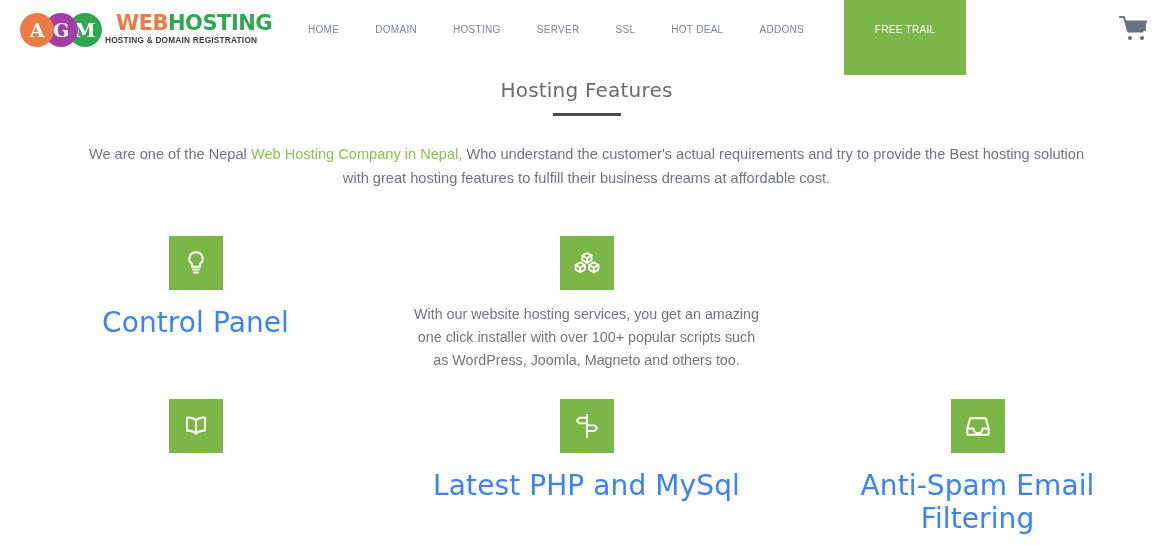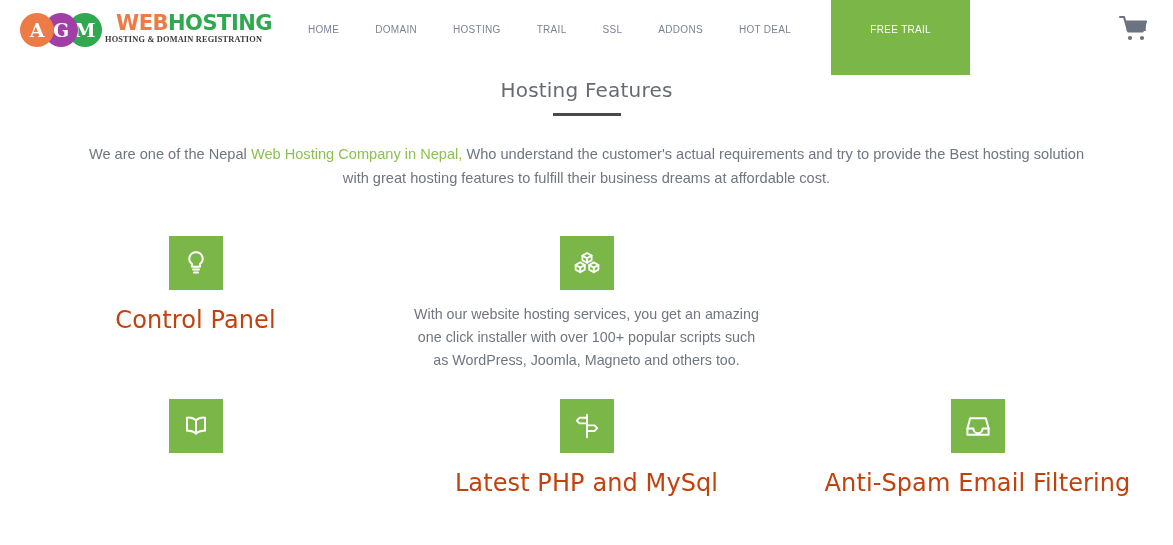--- a/index.html
+++ b/index.html
@@ -53,21 +53,21 @@
     font-weight: bold;
     font-size: 21px;
     letter-spacing: -0.5px;
     white-space: nowrap;
   }
   .logo-web { color: #ec7b45; }
   .logo-hosting { color: #2fa84f; }
   .logo-tag {
     position: absolute;
     left: 85px; top: 24px;
-    font-family: Liberation Serif, serif;
+    font-family: Liberation Sans, sans-serif;
     font-weight: bold;
     font-size: 8.3px;
     letter-spacing: 0.2px;
     color: #3b3b3b;
     white-space: nowrap;
     text-align: center;
   }
 
   .nav {
     position: absolute;
@@ -81,21 +81,21 @@
     color: #7b8493;
     letter-spacing: 0.3px;
     padding: 24px 18px 0 18px;
     height: 75px;
     white-space: nowrap;
     cursor: pointer;
   }
   .nav-item.cta {
     background: #7ab648;
     color: #ffffff;
-    width: 139px;
+    width: 122px;
     text-align: center;
     padding-left: 0;
     padding-right: 0;
     margin-left: 22px;
   }
 
   .cart {
     position: absolute;
     right: 22px; top: 14px;
     width: 34px; height: 30px;
@@ -152,22 +152,22 @@
     margin: 0 auto;
     display: flex;
     align-items: center;
     justify-content: center;
   }
   .icon-box svg { display: block; }
   .card-title {
     margin: 16px 0 0 0;
     font-family: "DejaVu Sans", sans-serif;
     font-weight: normal;
-    font-size: 24px;
-    color: #c2410c;
+    font-size: 28px;
+    color: #3b82f6;
     letter-spacing: 0.1px;
   }
   .card-text {
     margin: 13px 0 0 0;
     font-size: 14.3px;
     line-height: 23px;
     color: #70767f;
   }
 </style>
 </head>
@@ -184,24 +184,24 @@
     <div class="logo-word">
       <span class="logo-web">WEB</span><span class="logo-hosting">HOSTING</span>
     </div>
     <div class="logo-tag">HOSTING &amp; DOMAIN REGISTRATION</div>
   </div>
 
   <div class="nav">
     <div class="nav-item">HOME</div>
     <div class="nav-item">DOMAIN</div>
     <div class="nav-item">HOSTING</div>
-    <div class="nav-item">TRAIL</div>
+    <div class="nav-item">SERVER</div>
     <div class="nav-item">SSL</div>
+    <div class="nav-item">HOT DEAL</div>
     <div class="nav-item">ADDONS</div>
-    <div class="nav-item">HOT DEAL</div>
     <div class="nav-item cta">FREE TRAIL</div>
   </div>
 
   <div class="cart">
     <svg width="34" height="30" viewBox="0 0 34 30" fill="none" stroke="#6b7280" stroke-width="2.1" stroke-linecap="round" stroke-linejoin="round">
       <path d="M3 3 h4 l4.2 14.5 h14.4 L29 7.5 H9.2"></path>
       <circle cx="13" cy="24" r="2.1" fill="#6b7280" stroke="none"></circle>
       <circle cx="25" cy="24" r="2.1" fill="#6b7280" stroke="none"></circle>
       <rect x="9.6" y="8" width="19.2" height="9" fill="#6b7280" stroke="none"></rect>
     </svg>

